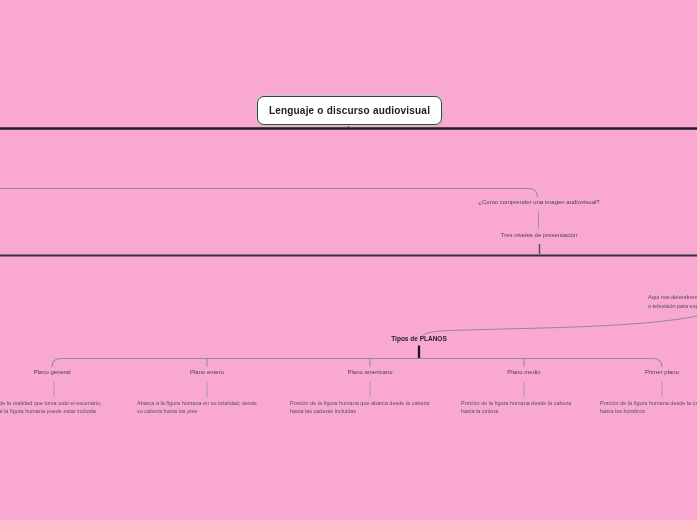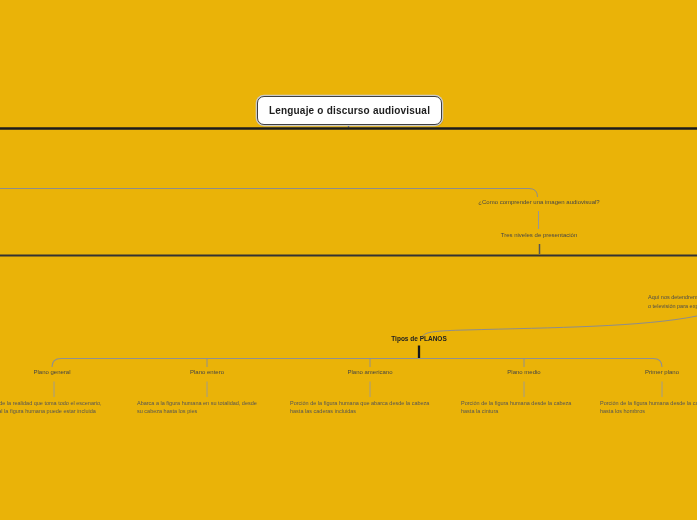--- a/index.html
+++ b/index.html
@@ -1,19 +1,19 @@
 <!DOCTYPE html>
 <html><head>
 <meta charset="utf-8">
 <style>
   html,body{margin:0;padding:0;background:#fff;}
   #canvas{
     position:relative;
     width:697px;height:520px;
-    background:#eab308;
+    background:#f9a8d4;
     overflow:hidden;
     font-family:"Liberation Sans","DejaVu Sans",sans-serif;
     color:#4a4a4a;
   }
   #connectors{position:absolute;left:0;top:0;width:697px;height:520px;}
   .node{position:absolute;white-space:nowrap;}
   .title-box{
     position:absolute;left:257px;top:96px;width:183px;height:27px;
     border:1.6px solid #3f3f3f;border-radius:7px;background:#fff;
     box-shadow:0 0 0 1.3px #c9c9c9, 1px 1px 1px rgba(0,0,0,.25);

